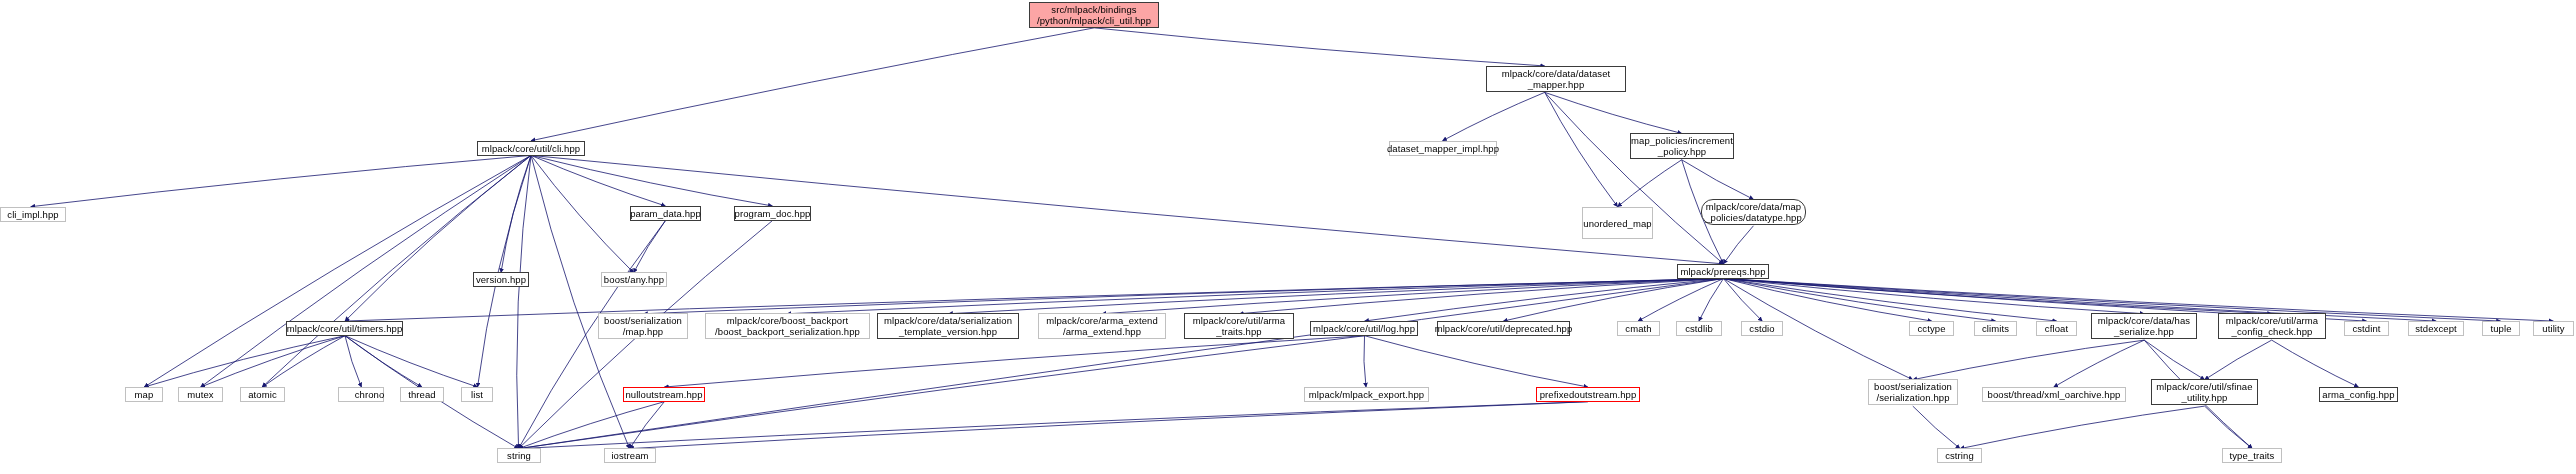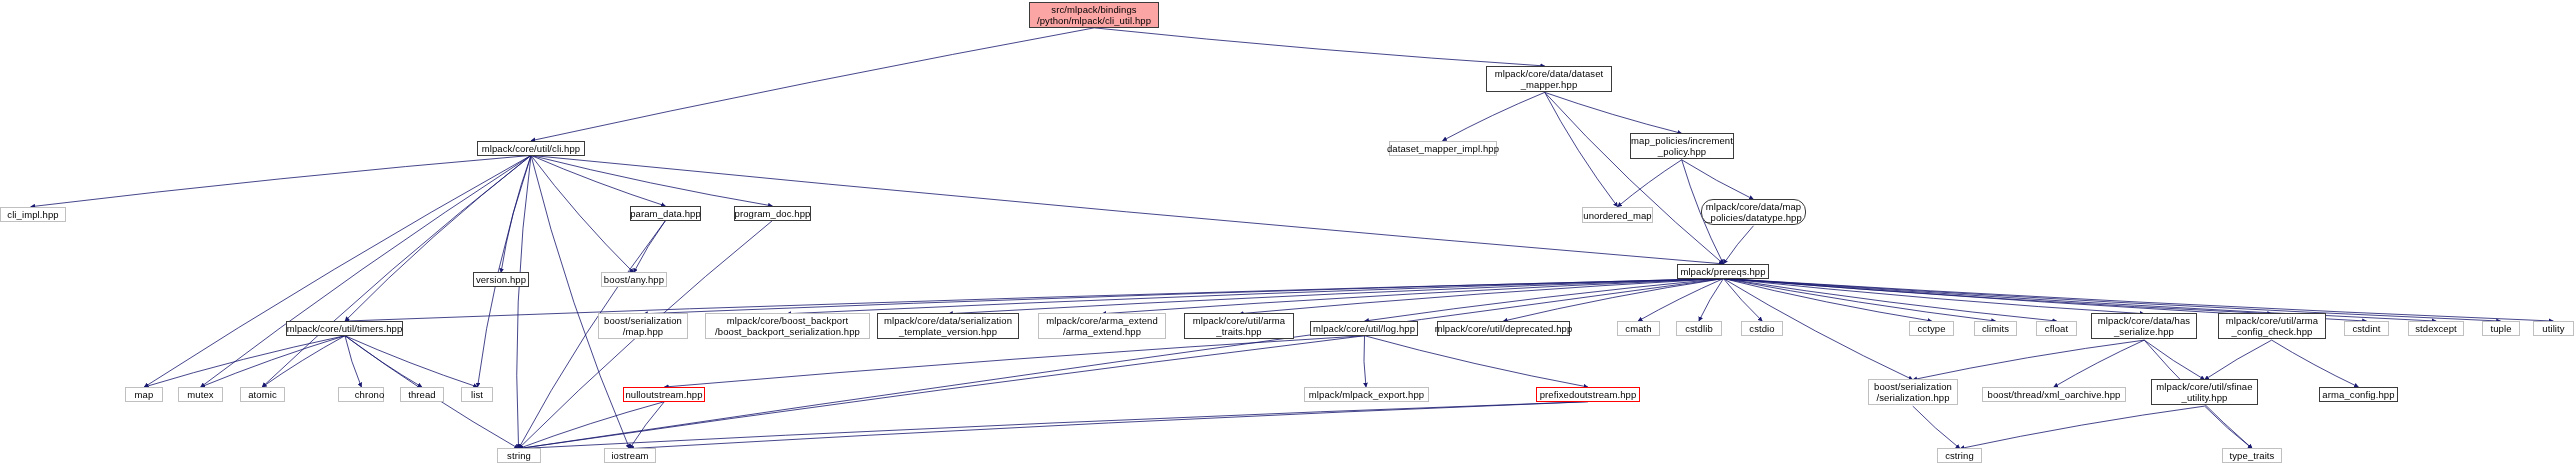--- a/index.html
+++ b/index.html
@@ -144,26 +144,26 @@
   </svg>
   <div id="node-layer">
       <div class="node root" style="left: 1029px; top: 1.5px; width: 130px; height: 26px;">src/mlpack/bindings
 /python/mlpack/cli_util.hpp</div>
       <div class="node strong" style="left: 477px; top: 141px; width: 108px; height: 14.6px;">mlpack/core/util/cli.hpp</div>
       <div class="node plain" style="left: 0; top: 207px; width: 66px; height: 14.6px;">cli_impl.hpp</div>
       <div class="node strong" style="left: 630px; top: 206px; width: 71px; height: 14.6px;">param_data.hpp</div>
       <div class="node strong" style="left: 734px; top: 206px; width: 77px; height: 14.6px;">program_doc.hpp</div>
       <div class="node strong" style="left: 473px; top: 272px; width: 56px; height: 14.6px;">version.hpp</div>
       <div class="node plain" style="left: 601px; top: 272px; width: 66px; height: 14.6px;">boost/any.hpp</div>
-      <div class="node strong" style="left: 1486px; top: 66px; width: 126px; height: 26px;">mlpack/core/data/dataset
+      <div class="node strong" style="left: 1486px; top: 66px; width: 140px; height: 26px;">mlpack/core/data/dataset
 _mapper.hpp</div>
       <div class="node plain" style="left: 1389px; top: 141px; width: 108px; height: 14.6px;">dataset_mapper_impl.hpp</div>
       <div class="node strong" style="left: 1630px; top: 133px; width: 104px; height: 26px;">map_policies/increment
 _policy.hpp</div>
-      <div class="node plain" style="left: 1582px; top: 207px; width: 71px; height: 16px;">unordered_map</div>
+      <div class="node plain" style="left: 1582px; top: 207px; width: 71px; height: 32px;">unordered_map</div>
       <div class="node strong" style="left: 1701px; top: 199px; width: 105px; height: 26px; border-radius: 12px;">mlpack/core/data/map
 _policies/datatype.hpp</div>
       <div class="node strong" style="left: 1677px; top: 264px; width: 92px; height: 14.6px;">mlpack/prereqs.hpp</div>
       <div class="node strong" style="left: 286px; top: 321px; width: 117px; height: 14.6px;">mlpack/core/util/timers.hpp</div>
       <div class="node plain" style="left: 598px; top: 313px; width: 90px; height: 26px;">boost/serialization
 /map.hpp</div>
       <div class="node plain" style="left: 705px; top: 313px; width: 165px; height: 26px;">mlpack/core/boost_backport
 /boost_backport_serialization.hpp</div>
       <div class="node strong" style="left: 877px; top: 313px; width: 142px; height: 26px;">mlpack/core/data/serialization
 _template_version.hpp</div>

